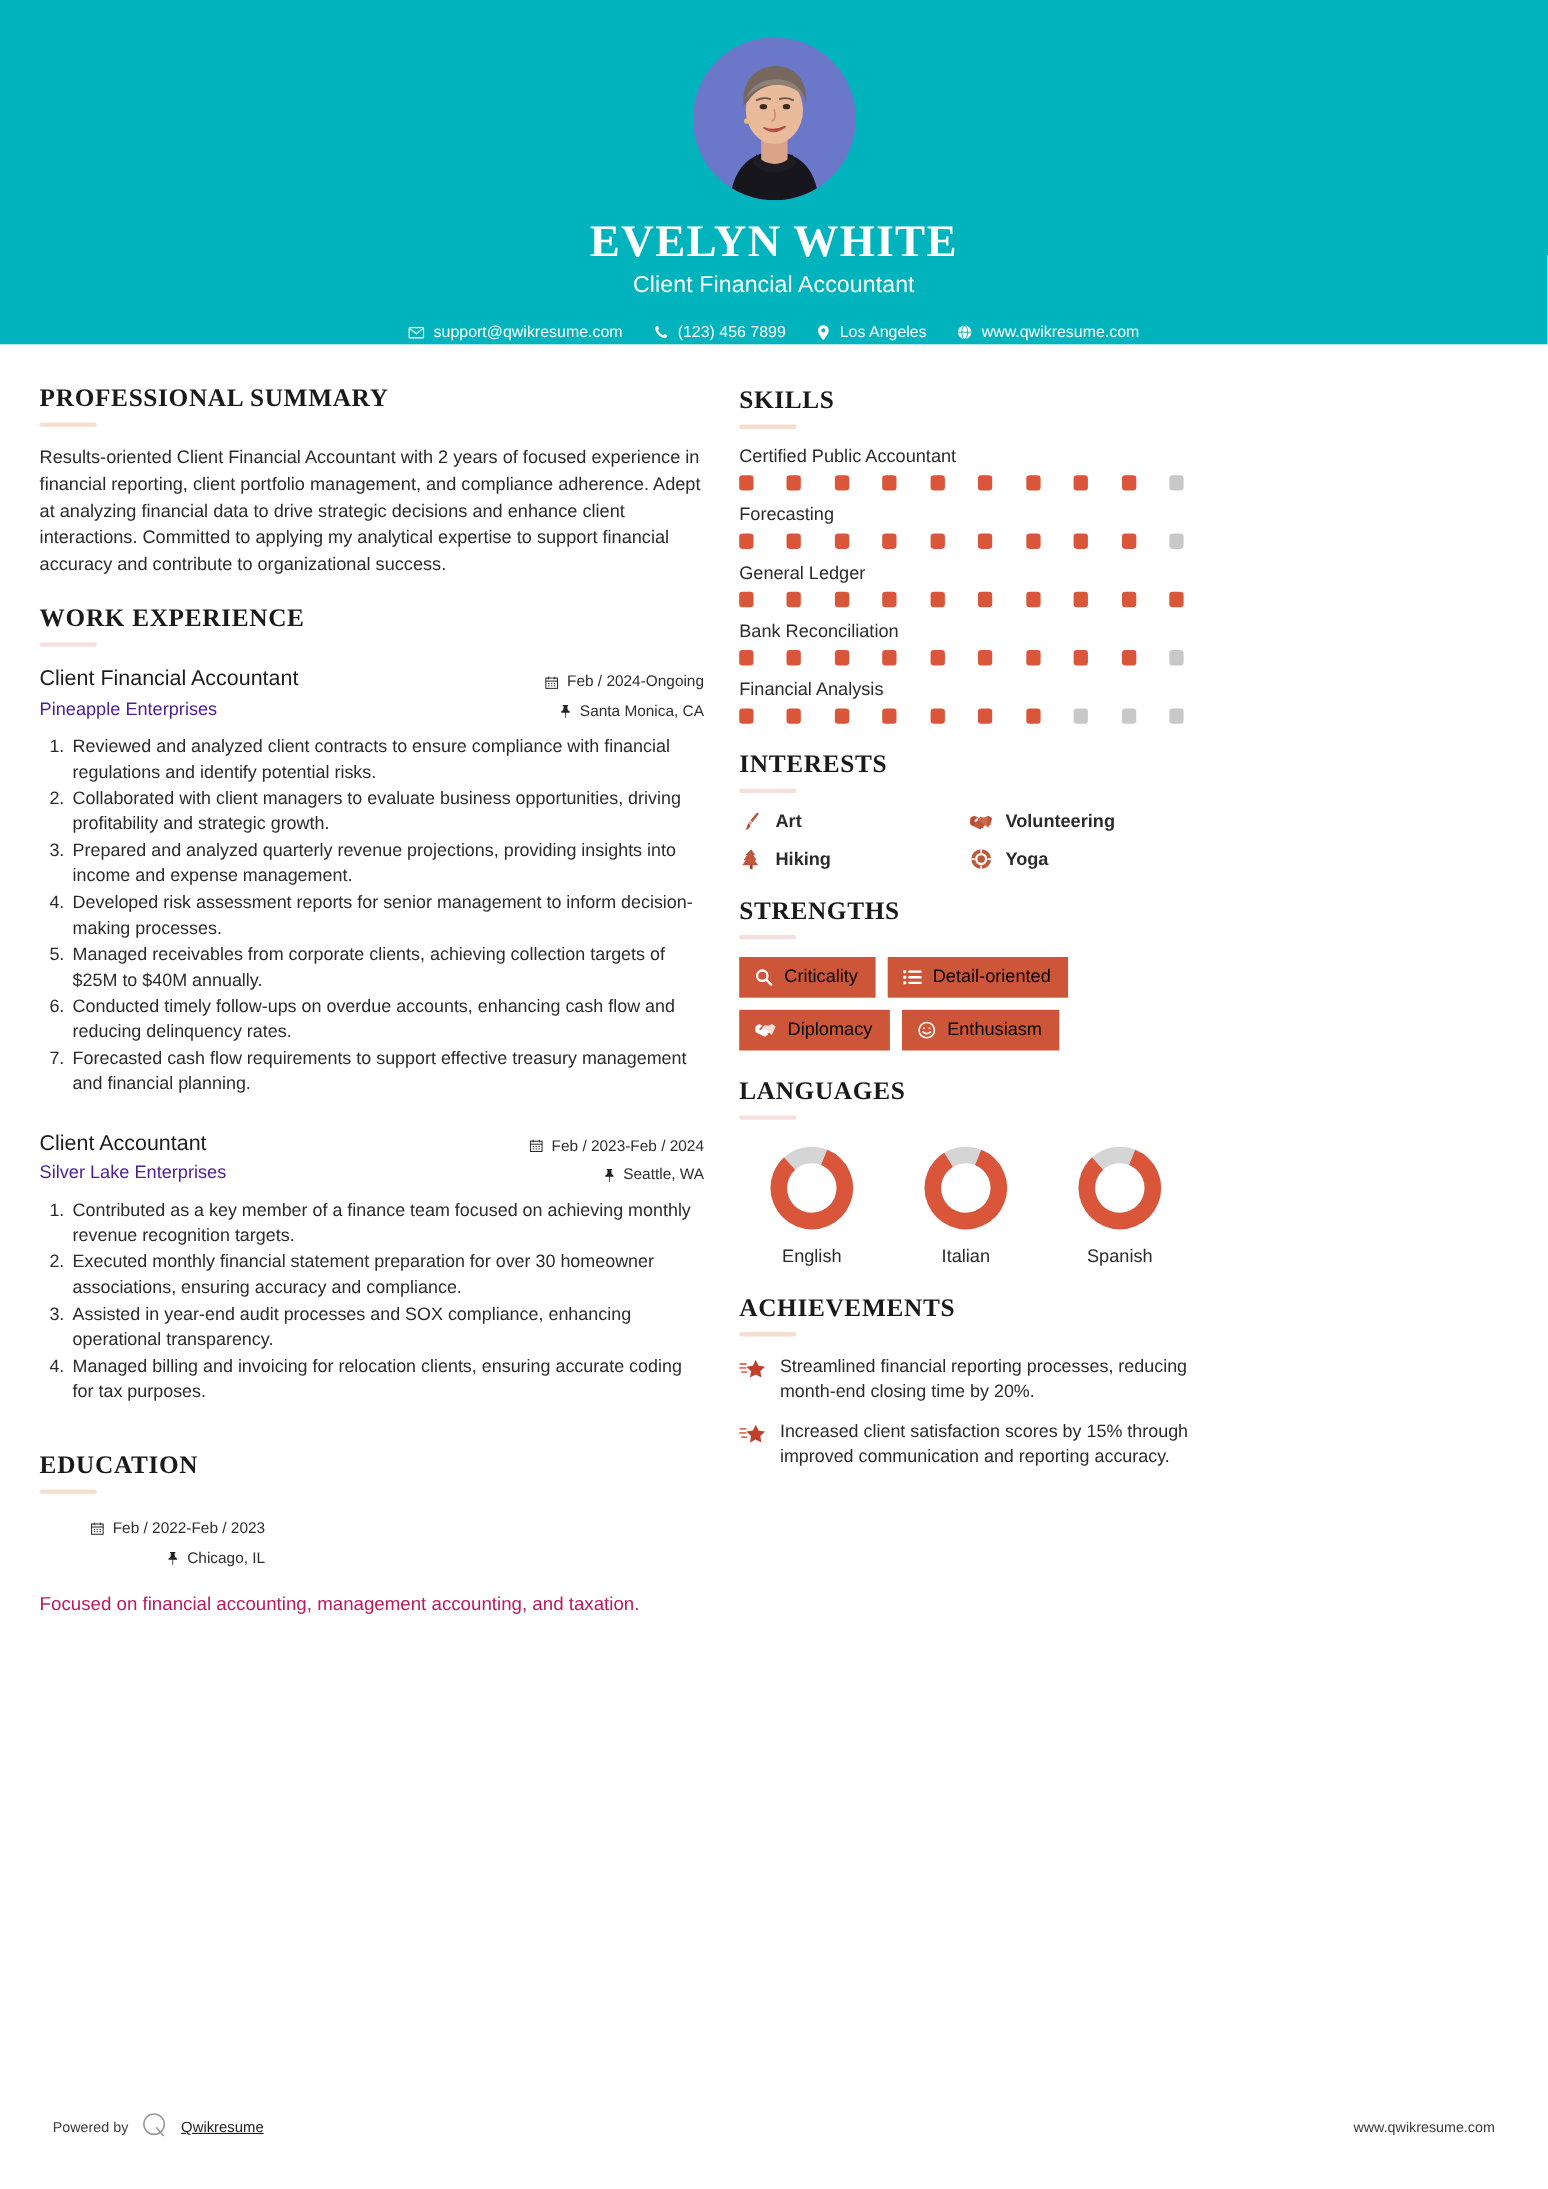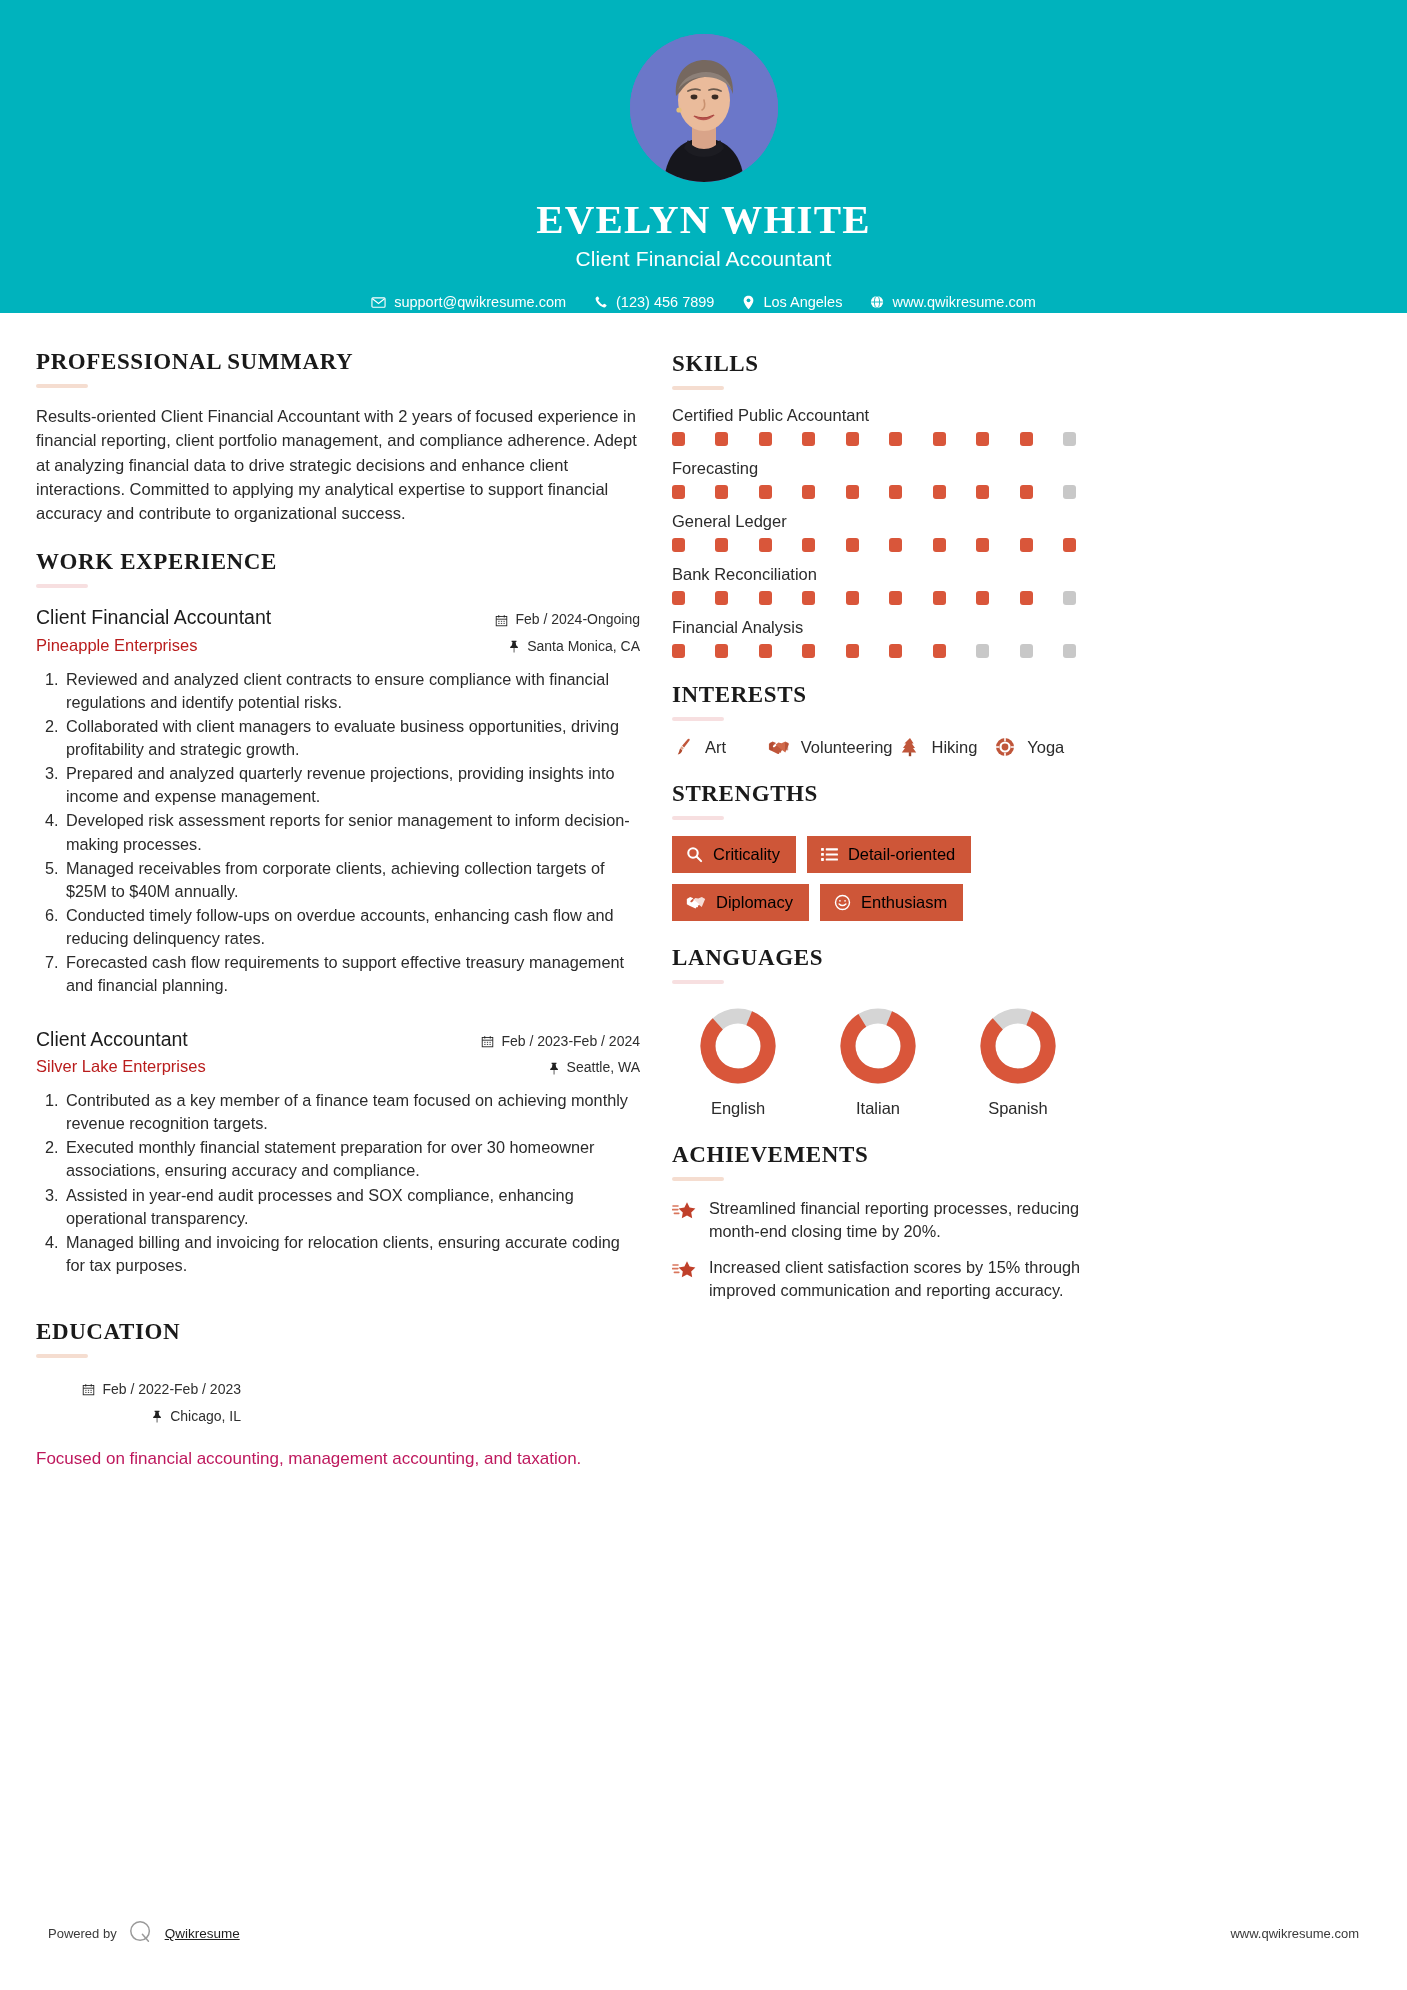--- a/index.html
+++ b/index.html
@@ -103,21 +103,21 @@
     align-items: flex-start;
   }
   .entry-left { flex: 1; padding-right: 12px; }
   .entry-title {
     font-size: 19.5px;
     color: #1c1c1c;
     line-height: 1.35;
   }
   .entry-org {
     font-size: 16.5px;
-    color: #b91c1c;
+    color: #4c1d95;
     margin-top: 4px;
     line-height: 1.3;
   }
   .entry-meta {
     width: 205px;
     flex: none;
     text-align: right;
     padding-top: 5px;
   }
   .meta-line {
@@ -166,23 +166,24 @@
     width: 13px; height: 14px;
     border-radius: 3px;
     background: #c8c8c8;
     flex: none;
   }
   .dot.on { background: #d9563a; }
 
   
   .interests-grid {
     display: grid;
-    grid-template-columns: 1fr 1fr 1fr 1fr;
+    grid-template-columns: 1fr 1fr;
     row-gap: 14px;
     column-gap: 6px;
+    font-weight: bold;
   }
   .interest {
     display: flex;
     align-items: center;
     gap: 11px;
     font-size: 16.5px;
     color: #2b2b2b;
   }
   .interest .ig { width: 22px; display: flex; justify-content: center; flex: none; }
 

